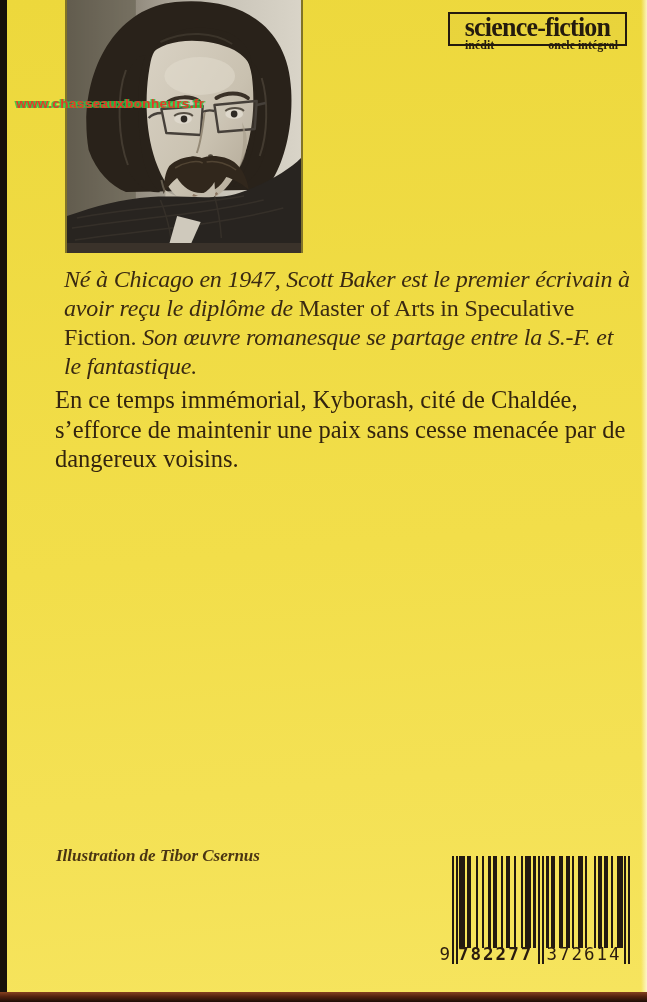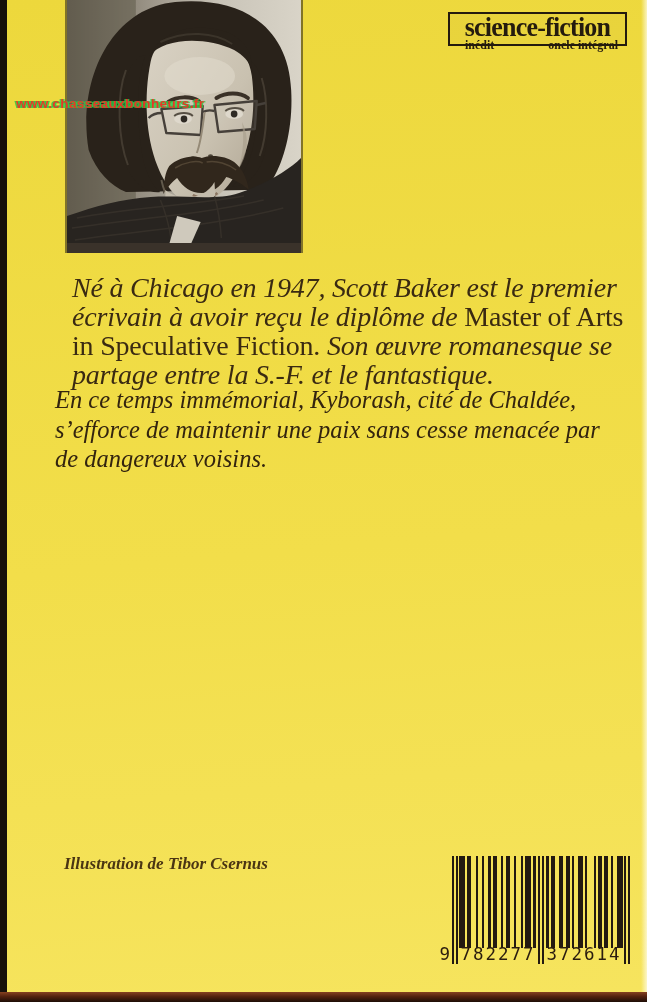--- a/index.html
+++ b/index.html
@@ -42,45 +42,45 @@
   }
   .genre-title{
     font-weight:bold;font-size:26px;line-height:23px;margin-top:2px;
     letter-spacing:-.8px;transform:scaleY(1.02);
   }
   .genre-tags{
     display:flex;justify-content:space-between;padding:0 7px;
     font-size:12px;font-weight:bold;line-height:13px;margin-left:8px;
   }
   .bio{
-    position:absolute;left:56px;top:257px;width:568px;margin:16px;
-    font-size:28px;line-height:29px;font-style:italic;color:#3a2a12;
+    position:absolute;left:56px;top:257px;width:568px;margin:8px;
+    font-size:24px;line-height:29px;font-style:italic;color:#3a2a12;
     letter-spacing:-.2px;
   }
   .bio .roman{font-style:normal;}
   .synopsis{
     position:absolute;left:55px;top:385px;width:580px;
     font-size:24.5px;line-height:29.5px;color:#33240f;
   }
-  .synopsis p{margin:0 9px 15px 0;font-style:italic;}
+  .synopsis p{margin:0 9px 15px 0;}
   .credit{
-    position:absolute;left:56px;top:846px;margin:8px;
+    position:absolute;left:56px;top:846px;margin:0;
     font-size:17px;font-weight:bold;font-style:italic;color:#4a3513;
   }
   .barcode{
     position:absolute;left:436px;top:856px;width:200px;height:114px;
   }
   .barcode .bars{position:absolute;left:16px;top:0;width:178px;height:108px;}
   .barcode .digit{
     position:absolute;top:88px;
     font-family:"DejaVu Sans Mono", monospace;
     font-size:17.5px;color:#2a1c0e;letter-spacing:2px;
   }
   .barcode .d-lead{left:0;width:14px;text-align:right;letter-spacing:0;}
-  .barcode .d-g1{left:22px;width:80px;text-align:center;}
+  .barcode .d-g1{left:22px;width:80px;text-align:left;font-weight:bold;}
   .barcode .d-g2{left:108px;width:80px;text-align:center;}
 </style>
 </head>
 <body>
 
 <div class="cover">
   <div class="cover-sheen"></div>
 </div>
 
 <div class="photo">

